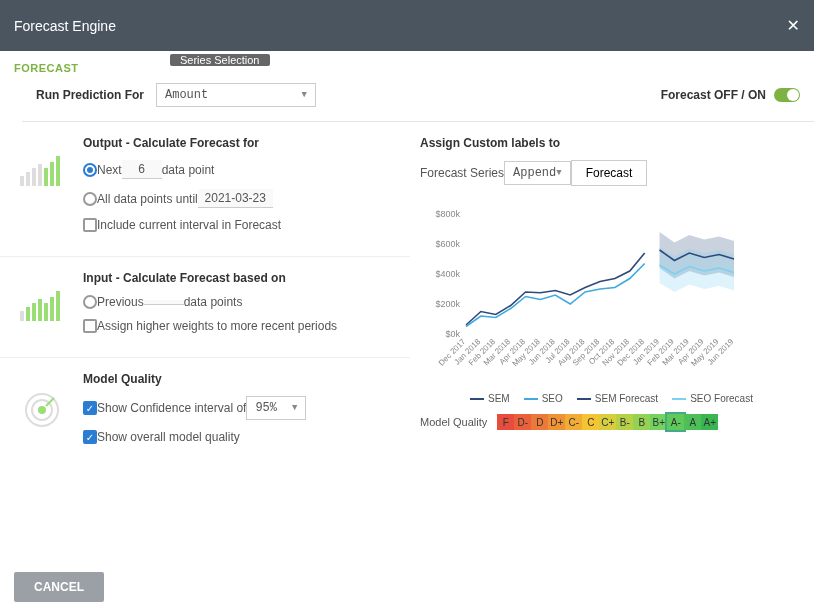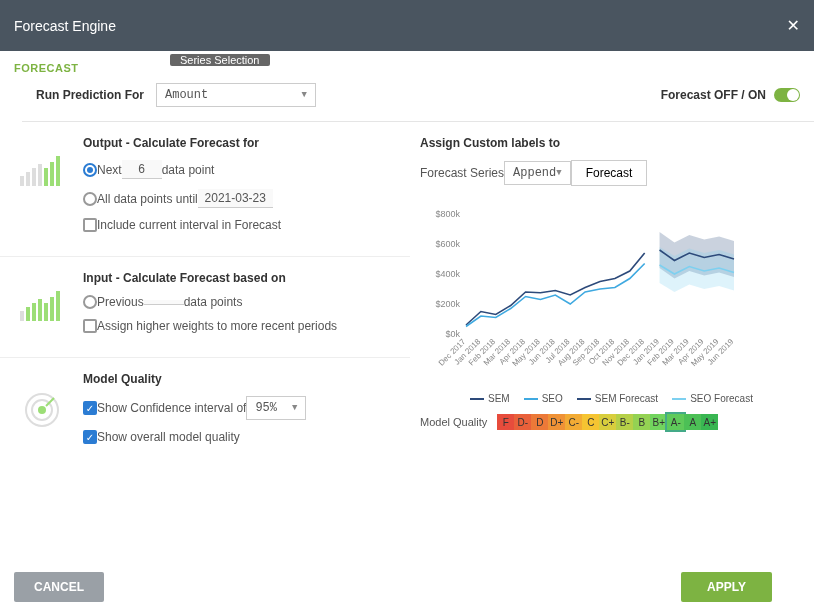--- a/index.html
+++ b/index.html
@@ -238,14 +238,13 @@
             <span class="grade" style="background:#4cc056">A</span>
             <span class="grade" style="background:#39b652">A+</span>
           </div>
       </div>
     </div>
   </div>
 </div>
 
 <div class="footer">
   <button class="btn-cancel">CANCEL</button>
-  <button class="btn-apply">APPLY</button>
 </div>
 
 </body></html>

